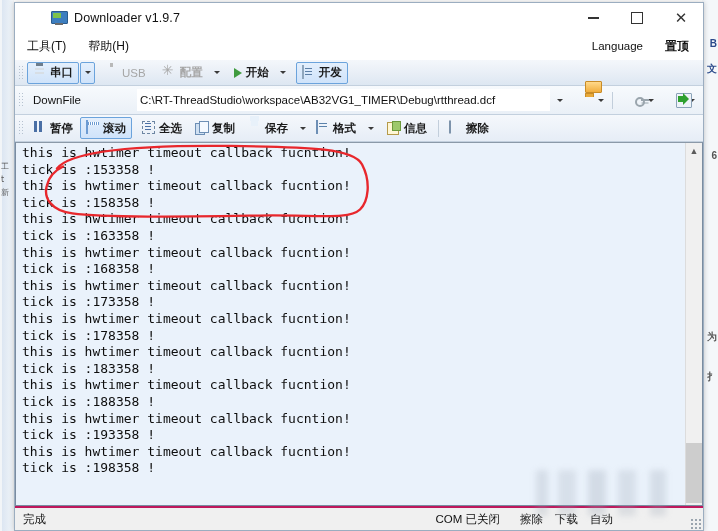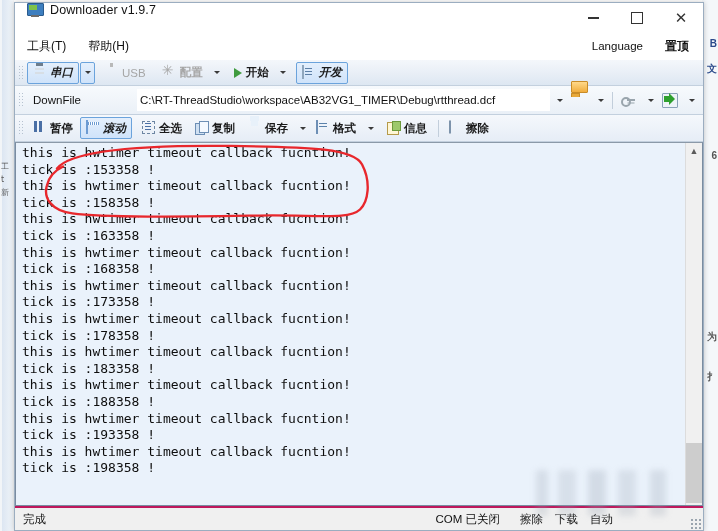--- a/index.html
+++ b/index.html
@@ -22,22 +22,22 @@
   .bg-bottom-task{position:absolute;left:180px;bottom:0;width:160px;height:12px;
      background:linear-gradient(to bottom,#3b5998,#23365f);opacity:.85;border-radius:1px;}
 
   
   #win{
     position:absolute;left:14px;top:2px;width:688px;height:527px;
     background:#f0f0f0;border:1px solid #9badc0;
     box-shadow:0 0 5px rgba(0,0,0,.22);
     display:flex;flex-direction:column;
   }
-  .titlebar{height:30px;background:#ffffff;display:flex;
-    flex:0 0 auto;position:relative;}
+  .titlebar{height:30px;background:#ffffff;display:flex;align-items:center;
+    flex:0 0 auto;position:relative;padding-left:24px;}
   .app-icon{width:15px;height:14px;margin-left:12px;margin-right:8px;position:relative;}
   .app-icon .scr{position:absolute;left:0;top:0;width:15px;height:11px;background:#3d7ebf;
      border:1px solid #2a5b8d;border-radius:1px;}
   .app-icon .scr:after{content:"";position:absolute;left:1px;top:1px;width:8px;height:5px;
      background:#7fc24a;}
   .app-icon .base{position:absolute;left:4px;bottom:0;width:8px;height:2px;background:#6b6b6b;}
   .title-text{font-size:12.5px;color:#111;letter-spacing:.1px;}
   .wbtns{margin-left:auto;display:flex;height:30px;}
   .wbtn{width:44px;height:30px;display:flex;align-items:center;justify-content:center;
     font-size:13px;color:#333;}
@@ -58,21 +58,21 @@
       background:linear-gradient(to bottom,#f4f7fb 0%,#e8eef6 55%,#dde7f2 100%);
       border-bottom:1px solid #c3d0de;}
   .tb1{height:25px;}
   .grip{width:7px;height:16px;margin-left:3px;margin-right:2px;
      background-image:radial-gradient(#b6c2d0 40%,transparent 41%);
      background-size:3px 3px;}
   .tbtn{display:flex;align-items:center;height:20px;padding:0 5px;margin-right:1px;
      font-size:11.5px;color:#1a1a1a;border:1px solid transparent;border-radius:2px;white-space:nowrap;}
   .tbtn.cn{font-weight:bold;}
   .tbtn.active{background:linear-gradient(to bottom,#e4effc,#cfe3fa);
-     border:1px solid #6ba3dc;font-style:italic;}
+     border:1px solid #6ba3dc;}
   .tbtn.disabled{color:#a6a6a6;}
   .tbtn .ico{width:14px;height:14px;margin-right:3px;position:relative;flex:0 0 auto;}
   .split-arrow{width:13px;height:20px;display:flex;align-items:center;justify-content:center;
      border:1px solid transparent;border-radius:2px;}
   .split-arrow.active{background:linear-gradient(to bottom,#e4effc,#cfe3fa);border:1px solid #6ba3dc;}
   .caret{width:0;height:0;border-left:3px solid transparent;border-right:3px solid transparent;
      border-top:3.5px solid #3a3a3a;}
   .sep{width:1px;height:17px;background:#c2cedb;margin:0 4px;}
   .tri-play{width:0;height:0;border-top:5px solid transparent;border-bottom:5px solid transparent;
      border-left:8px solid #3f9b3f;margin-right:4px;}
@@ -84,21 +84,21 @@
      box-shadow:0 4px 0 #d7dee5;}
   .ic-usb{width:5px;height:13px;background:#b9b9b9;border-radius:2px;position:relative;margin-left:4px;}
   .ic-usb:after{content:"";position:absolute;left:1px;top:-3px;width:3px;height:4px;background:#b9b9b9;}
   .ic-gear{width:13px;height:13px;position:relative;}
   .ic-gear:before{content:"✳";position:absolute;left:-1px;top:-4px;font-size:14px;color:#a9a9a9;}
   .ic-dev{width:12px;height:13px;background:#fff;border:1px solid #8fa6bd;position:relative;}
   .ic-dev:after{content:"";position:absolute;left:2px;top:2px;width:7px;height:1.2px;background:#5c7fa6;
      box-shadow:0 3px 0 #5c7fa6,0 6px 0 #5c7fa6;}
 
   
-  .tb2{height:28px;background:linear-gradient(to bottom,#f7fafd,#eaf0f7);}
+  .tb2{height:28px;background:linear-gradient(to bottom,#f7fafd,#eaf0f7);text-align:right;}
   .lbl-downfile{font-size:11.5px;color:#111;margin-left:6px;margin-right:8px;white-space:nowrap;}
   .path-box{flex:1 1 auto;height:20px;background:#fff;border:1px solid #ffffff;
      display:flex;align-items:center;overflow:hidden;margin-left:48px;}
   .path-text{font-size:11.5px;color:#111;white-space:nowrap;padding-left:2px;}
   .ico-folder{width:16px;height:13px;position:relative;}
   .ico-folder .b{position:absolute;left:0;bottom:0;width:15px;height:10px;
      background:linear-gradient(to bottom,#ffd98a,#f0ad3d);border:1px solid #c98c27;border-radius:1px;}
   .ico-folder .t{position:absolute;left:0;top:0;width:7px;height:3px;background:#e8a93a;
      border:1px solid #c98c27;border-bottom:0;border-radius:1px 1px 0 0;}
   .ico-key{width:15px;height:13px;position:relative;}

